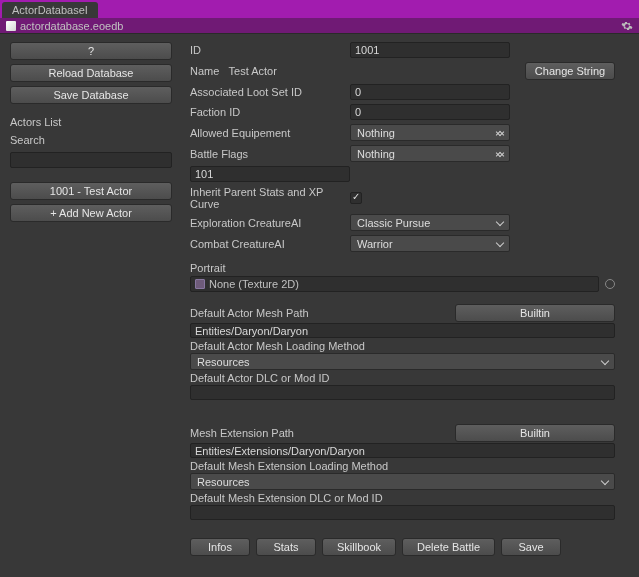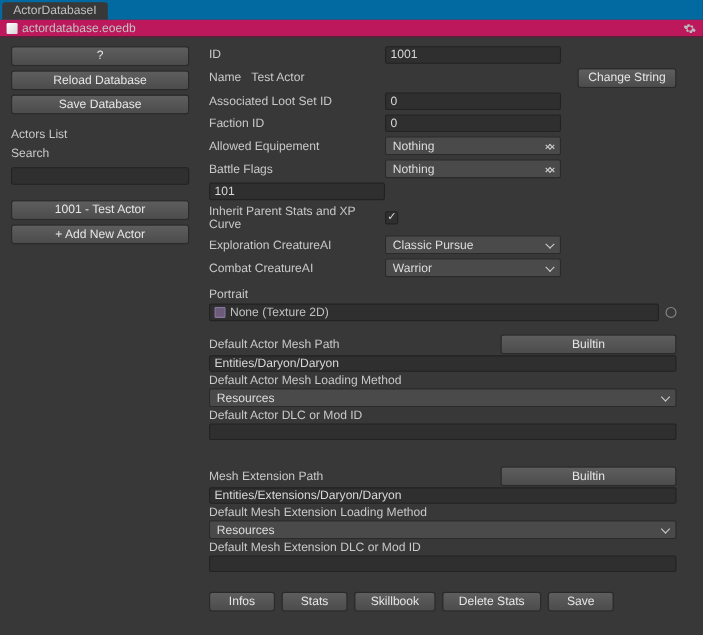--- a/index.html
+++ b/index.html
@@ -1,20 +1,20 @@
 <!DOCTYPE html>
 <html><head>
 <meta charset="utf-8">
 <style>
   * { box-sizing: border-box; margin: 0; padding: 0; font-family: Arial, sans-serif; }
   html, body { width: 639px; height: 577px; background: #383838; color: #c0c0c0; font-size: 11px; overflow: hidden; }
   .window { width: 100%; height: 100%; display: flex; flex-direction: column; }
-  .tabbar { background: #0369a1; height: 18px; display: flex; align-items: flex-end; }
+  .tabbar { background: #a21caf; height: 18px; display: flex; align-items: flex-end; }
   .tab { background: #383838; color: #c0c0c0; padding: 2px 10px 2px 10px; border-top-left-radius: 3px; border-top-right-radius: 3px; font-size: 11px; margin-left: 2px; }
-  .assetbar { background: #be185d; height: 16px; display: flex; align-items: center; padding: 0 6px; border-bottom: 1px solid #2a2a2a; }
+  .assetbar { background: #701a75; height: 16px; display: flex; align-items: center; padding: 0 6px; border-bottom: 1px solid #2a2a2a; }
   .asset-icon { width: 10px; height: 10px; background: linear-gradient(135deg,#fff,#d6d6d6); border-radius: 1px; margin-right: 4px; }
   .assetbar .spacer { flex: 1; }
   .gear { width: 12px; height: 12px; color: #bbb; }
   .gear svg { width: 12px; height: 12px; }
   .content { display: flex; flex: 1; overflow: hidden; }
   .sidebar { width: 182px; padding: 8px 10px; display: flex; flex-direction: column; gap: 4px; }
   .main { flex: 1; padding: 8px 24px 8px 8px; overflow-y: auto; }
   .btn { background: linear-gradient(#5e5e5e,#4c4c4c); border: 1px solid #2a2a2a; border-radius: 3px; color: #e6e6e6; text-align: center; padding: 2px 6px; font-size: 11px; cursor: pointer; }
   .btn-wide { width: 100%; }
   .section-label { color: #c8c8c8; margin-top: 8px; margin-bottom: 2px; }
@@ -188,18 +188,18 @@
         </div>
       <div class="field-title" style="margin-top:2px">Default Mesh Extension DLC or Mod ID</div>
       <div class="longbox">
           <span></span>
         </div>
 
       <div class="footer-btns">
         <div class="btn">Infos</div>
         <div class="btn">Stats</div>
         <div class="btn">Skillbook</div>
-        <div class="btn">Delete Stats</div>
+        <div class="btn">Delete Battle</div>
         <div class="btn">Save</div>
       </div>
     </div>
   </div>
 </div>
 
 </body></html>

